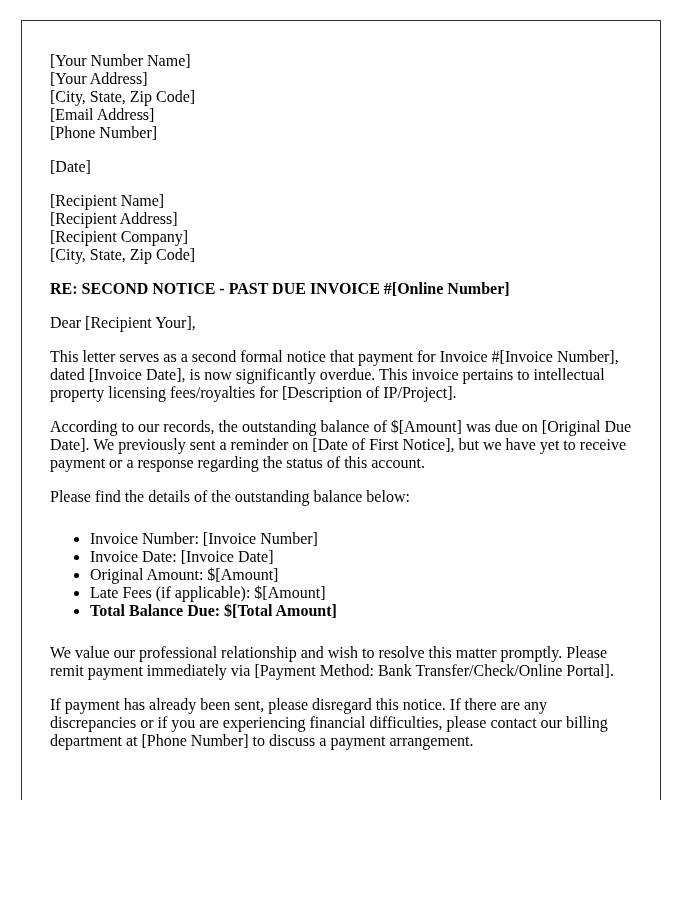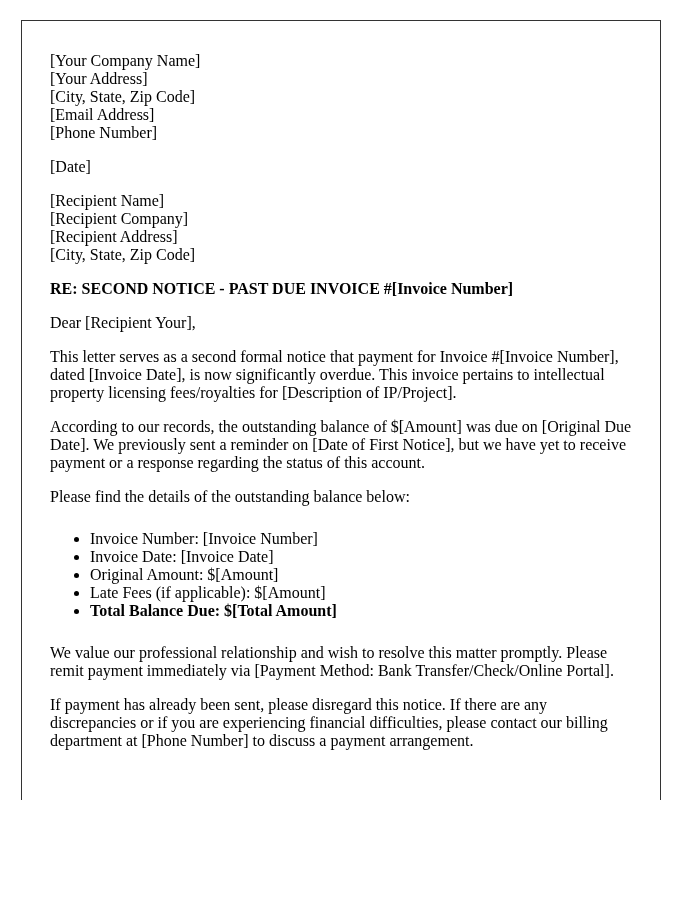--- a/index.html
+++ b/index.html
@@ -50,37 +50,37 @@
   li.total {
     font-weight: bold;
   }
 </style>
 </head>
 <body>
 
 <div class="page">
 
   <p class="block">
-    <span>[Your Company Name]</span>
+    <span>[Your Number Name]</span>
     <span>[Your Address]</span>
     <span>[City, State, Zip Code]</span>
     <span>[Email Address]</span>
     <span>[Phone Number]</span>
   </p>
 
   <p>[Date]</p>
 
   <p class="block">
     <span>[Recipient Name]</span>
+    <span>[Recipient Address]</span>
     <span>[Recipient Company]</span>
-    <span>[Recipient Address]</span>
     <span>[City, State, Zip Code]</span>
   </p>
 
-  <p class="subject">RE: SECOND NOTICE - PAST DUE INVOICE #[Invoice Number]</p>
+  <p class="subject">RE: SECOND NOTICE - PAST DUE INVOICE #[Online Number]</p>
 
   <p>Dear [Recipient Your],</p>
 
   <p>This letter serves as a second formal notice that payment for Invoice #[Invoice Number], dated [Invoice Date], is now significantly overdue. This invoice pertains to intellectual property licensing fees/royalties for [Description of IP/Project].</p>
 
   <p>According to our records, the outstanding balance of $[Amount] was due on [Original Due Date]. We previously sent a reminder on [Date of First Notice], but we have yet to receive payment or a response regarding the status of this account.</p>
 
   <p>Please find the details of the outstanding balance below:</p>
 
   <ul class="details">

